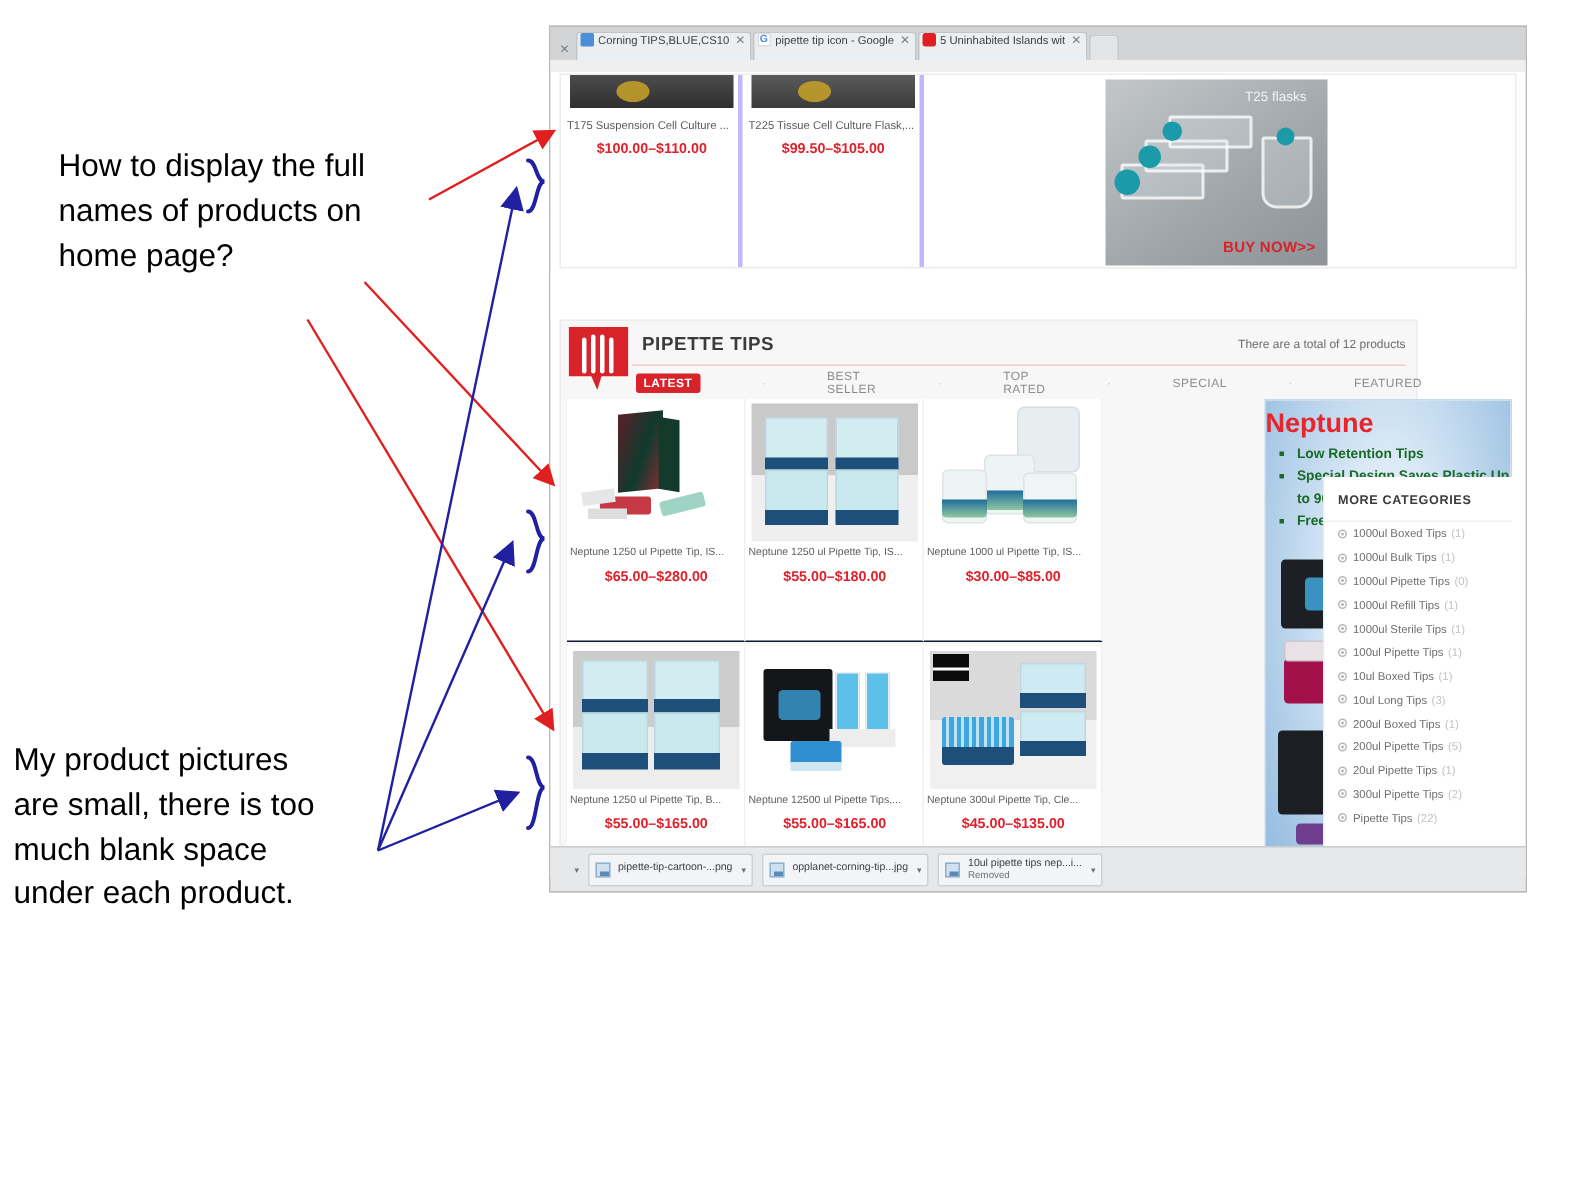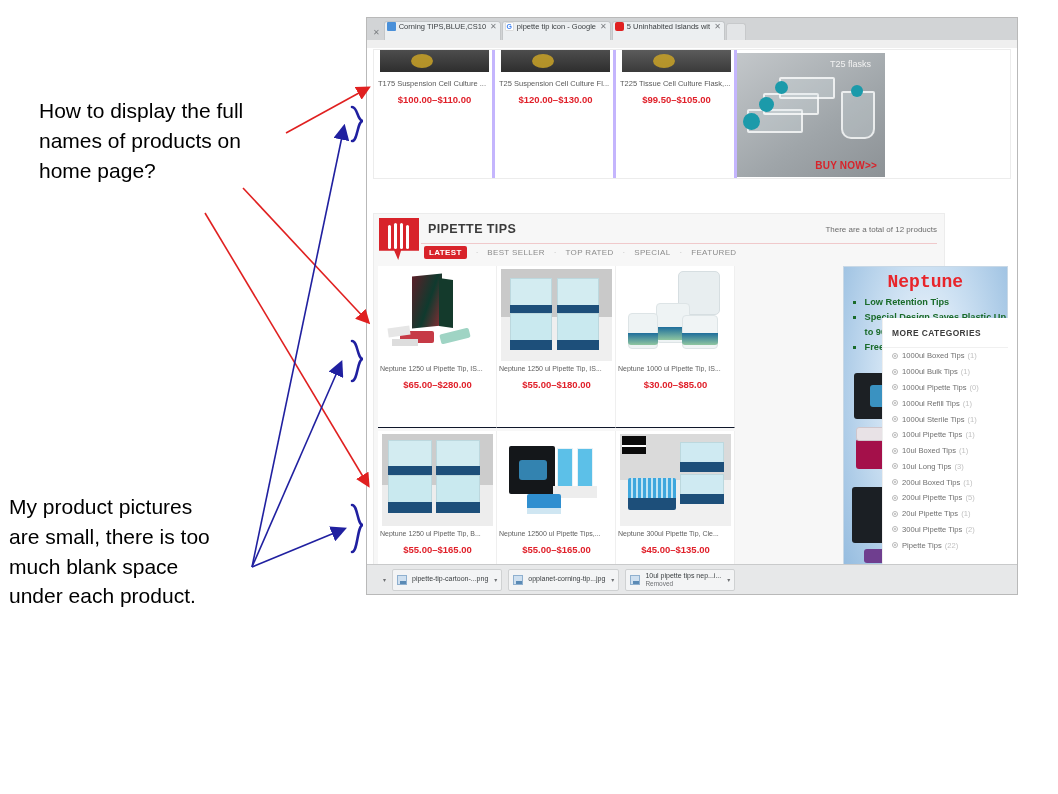--- a/index.html
+++ b/index.html
@@ -118,21 +118,21 @@
   #flagicon .fs { position:absolute; width:3px; background:#fff; border-radius:2px; }
   #modtitle {
     position:absolute; left:54px; top:8px;
     font-size:12.5px; font-weight:bold; color:#3b3b3b; letter-spacing:.4px;
   }
   #modcount {
     position:absolute; right:7px; top:11px;
     font-size:8px; color:#6c6c6c;
   }
   #modrule { position:absolute; left:47px; right:7px; top:29px; height:1px; background:#f0c9cb; }
-  #modtabs { position:absolute; left:50px; top:32px; display:flex; align-items:center; }
+  #modtabs { position:absolute; left:50px; top:32px; display:flex; align-items:center;gap:32px; }
   .mtab { font-size:8px; color:#8c8c8c; letter-spacing:.35px; }
   .mtab.active {
     background:#d8232a; color:#fff; font-weight:bold;
     padding:2px 5px; border-radius:2px;
   }
   .mdot { color:#c6c6c6; font-size:8px; margin:0 9px; }
 
   
   #grid { position:absolute; left:4px; top:52px; width:630px; height:330px; display:flex; }
   #cols { width:472px; display:flex; flex-wrap:wrap; }
@@ -153,23 +153,23 @@
     font-size:9.5px; font-weight:bold; color:#e0202a;
   }
 
   
   #nept {
     width:168px; height:325px; position:relative;
     background:radial-gradient(ellipse at 50% 38%, #ffffff 0%, #cfe2f3 40%, #8fb8dd 100%);
     border:1px solid #c8d8e6;
   }
   #nept .ntitle {
-    position:absolute; left:0; top:5px; width:100%; text-align:center;
+    position:absolute; left:0; top:5px; width:100%; 
     font-size:18px; font-weight:bold; color:#e8252b;
-    font-family:Liberation Mono, monospace;
+    font-family:Liberation Sans, sans-serif;
   }
   #nept ul { position:absolute; left:5px; top:28px; margin:0; padding:0 0 0 16px; width:158px; }
   #nept li {
     font-size:9.2px; font-weight:bold; color:#1a6b2a;
     line-height:1.62; list-style:square;
   }
   #nept .nprod { position:absolute; border-radius:3px; }
 
   
   #cats {
@@ -259,25 +259,20 @@
     <div id="topstrip"></div>
 
     <div id="upperrow">
 
       <div class="ucard">
         <div class="uimg"></div>
         <div class="uname">T175 Suspension Cell Culture ...</div>
         <div class="uprice">$100.00–$110.00</div>
       </div>
 
-      <div class="ucard">
-        <div class="uimg"></div>
-        <div class="uname">T25 Suspension Cell Culture Fl...</div>
-        <div class="uprice">$120.00–$130.00</div>
-      </div>
 
       <div class="ucard">
         <div class="uimg" style="background:linear-gradient(#5b5b5b,#3a3a3a)"></div>
         <div class="uname">T225 Tissue Cell Culture Flask,...</div>
         <div class="uprice">$99.50–$105.00</div>
       </div>
 
       <div id="ubanner">
         <div class="bflask" style="left:10px;top:56px;width:56px;height:24px;"></div>
         <div class="bflask" style="left:26px;top:40px;width:56px;height:22px;"></div>

